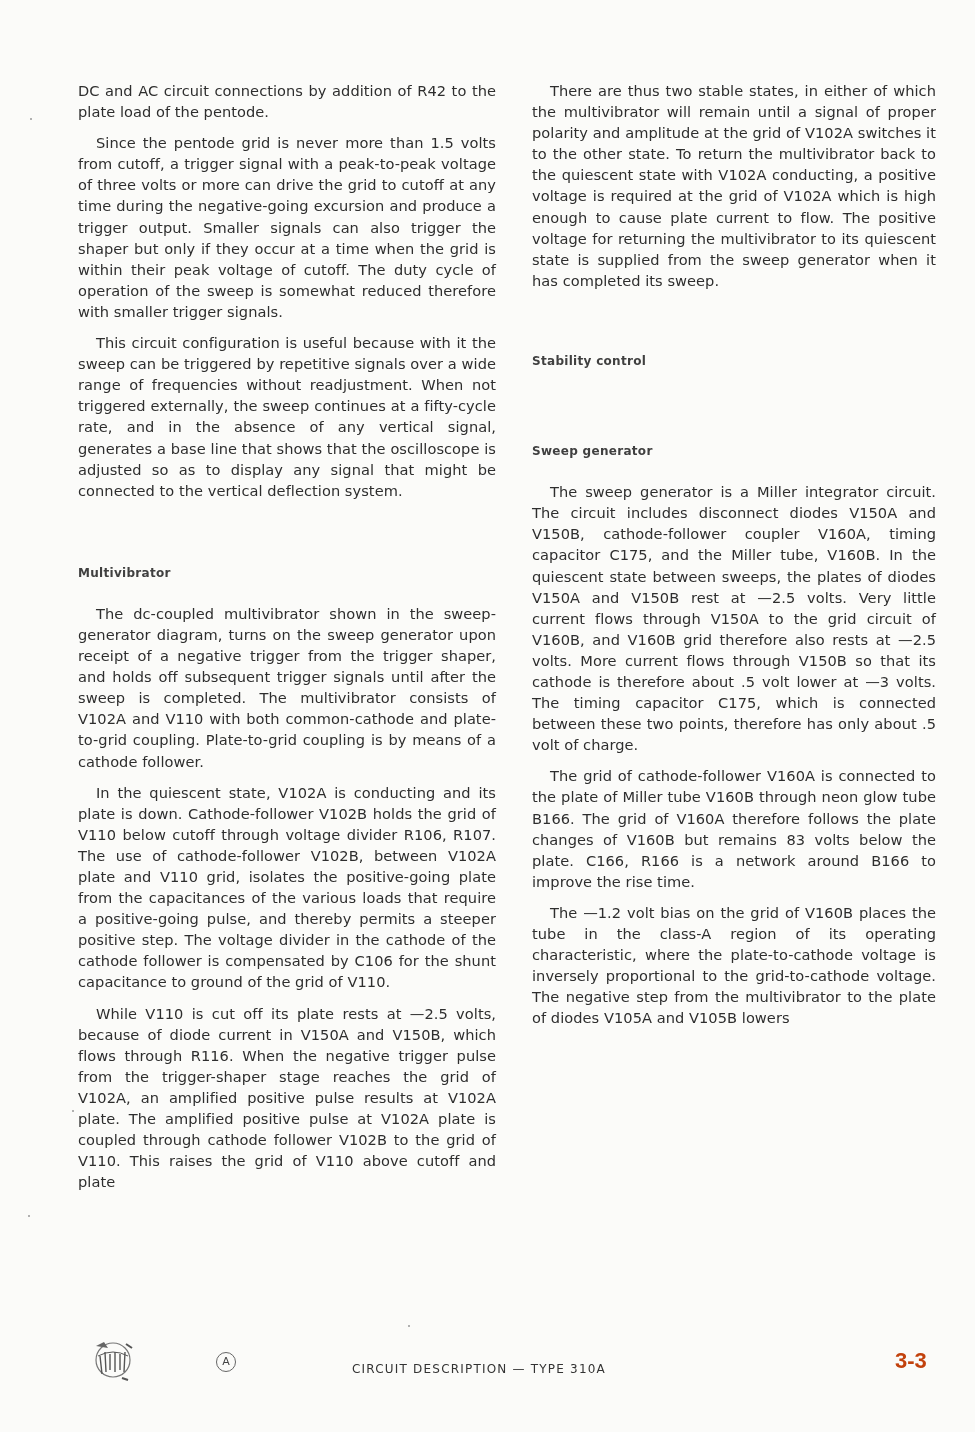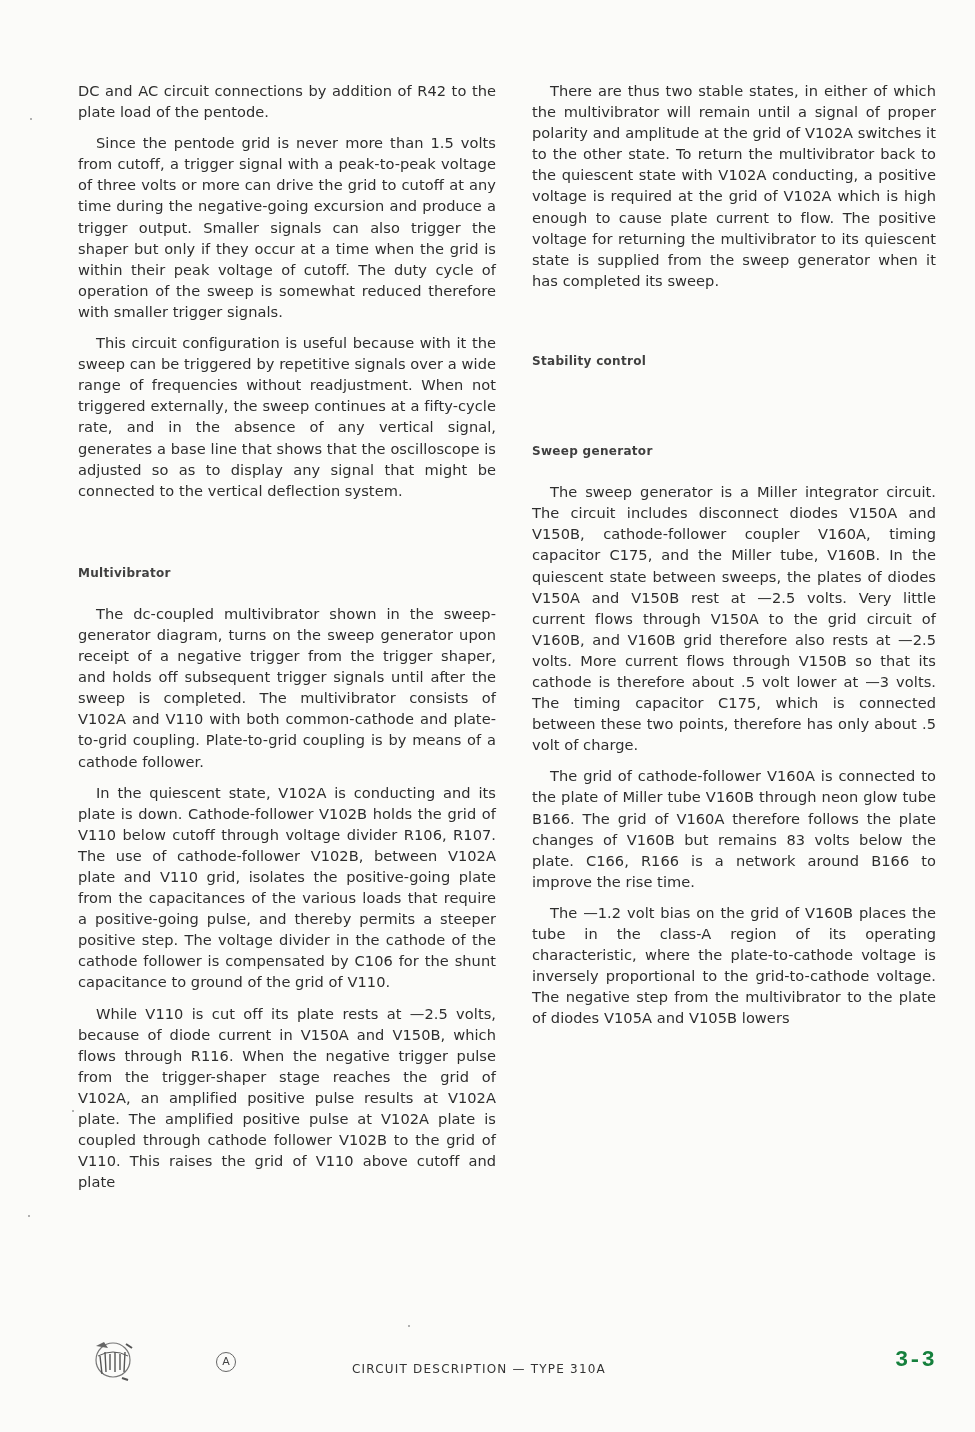--- a/index.html
+++ b/index.html
@@ -43,22 +43,22 @@
     position: absolute; left: 216px; top: 22px; width: 18px; height: 18px;
     border: 1px solid #666; border-radius: 50%;
     font-size: 11px; line-height: 18px; text-align: center; color: #444;
   }
   .running {
     position: absolute; left: 352px; top: 24px;
     font-size: 12px; letter-spacing: 1.2px; color: #333; margin-top: 8px;
   }
   .pagenum {
     position: absolute; left: 895px; top: 18px;
-    font-family: Liberation Mono, monospace;
-    font-weight: bold; font-size: 22px; color: #15803d;
+    font-family: Liberation Sans, sans-serif;
+    font-weight: bold; font-size: 22px; color: #c2410c;
   }
   .speck { position: absolute; width: 2px; height: 2px; background: #999; border-radius: 50%; }
 </style>
 </head>
 <body>
 
 <div class="speck" style="left:30px;top:118px;"></div>
 <div class="speck" style="left:72px;top:1110px;"></div>
 <div class="speck" style="left:28px;top:1215px;"></div>
 <div class="speck" style="left:408px;top:1325px;"></div>

